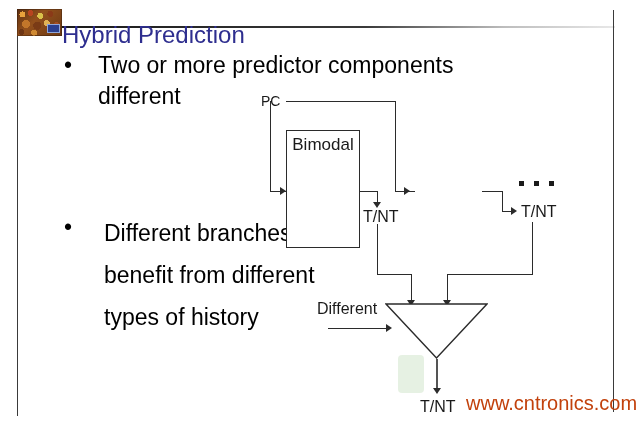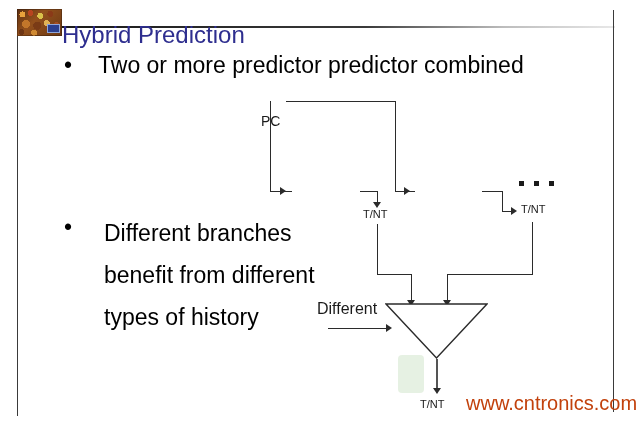--- a/index.html
+++ b/index.html
@@ -121,21 +121,21 @@
     height: 1px;
     background: #2b2b2b;
   }
   .wire-v {
     position: absolute;
     width: 1px;
     background: #2b2b2b;
   }
   .dlabel {
     position: absolute;
-    font-size: 11px;
+    font-size: 16px;
     color: #1a1a1a;
     white-space: nowrap;
   }
   .arrow {
     position: absolute;
     width: 0;
     height: 0;
   }
   .arrow-right {
     border-top: 4px solid transparent;
@@ -192,40 +192,43 @@
   <div id="right-rule"></div>
 
   <div id="logo">
     <div id="logo-blue"></div>
   </div>
 
   <div id="title">Hybrid Prediction</div>
 
   <div id="bullet1" class="bullet-block">
     <span class="bullet-mark">•</span>
-    <span class="bullet-text">Two or more predictor predictor combined</span>
+    <span class="bullet-text">Two or more predictor components different</span>
   </div>
 
   <div id="bullet2" class="bullet-block">
     <span class="bullet-mark">•</span>
     <span class="bullet-text">Different branches benefit from different types of history</span>
   </div>
 
-  <div class="dlabel" style="left:261px; top:93px; font-size:14px;margin-top:20px;">PC</div>
+  <div class="dlabel" style="left:261px; top:93px; font-size:14px;">PC</div>
 
   <div class="wire-h" style="left:286px; top:101px; width:110px;"></div>
 
   <div class="wire-v" style="left:270px; top:101px; height:90px;"></div>
   <div class="wire-h" style="left:270px; top:191px; width:22px;"></div>
   <div class="arrow arrow-right" style="left:280px; top:187px;"></div>
 
   <div class="wire-v" style="left:395px; top:101px; height:90px;"></div>
   <div class="wire-h" style="left:395px; top:191px; width:20px;"></div>
   <div class="arrow arrow-right" style="left:404px; top:187px;"></div>
 
+  <div class="dbox" style="left:286px; top:130px; width:74px; height:118px;">
+    <div class="dbox-label">Bimodal</div>
+  </div>
 
 
   <div class="wire-h" style="left:360px; top:191px; width:17px;"></div>
   <div class="wire-v" style="left:377px; top:191px; height:14px;"></div>
   <div class="arrow arrow-down" style="left:373px; top:202px;"></div>
   <div class="dlabel" style="left:363px; top:208px;">T/NT</div>
 
   <div class="wire-v" style="left:377px; top:224px; height:50px;"></div>
   <div class="wire-h" style="left:377px; top:274px; width:34px;"></div>
   <div class="wire-v" style="left:411px; top:274px; height:31px;"></div>

